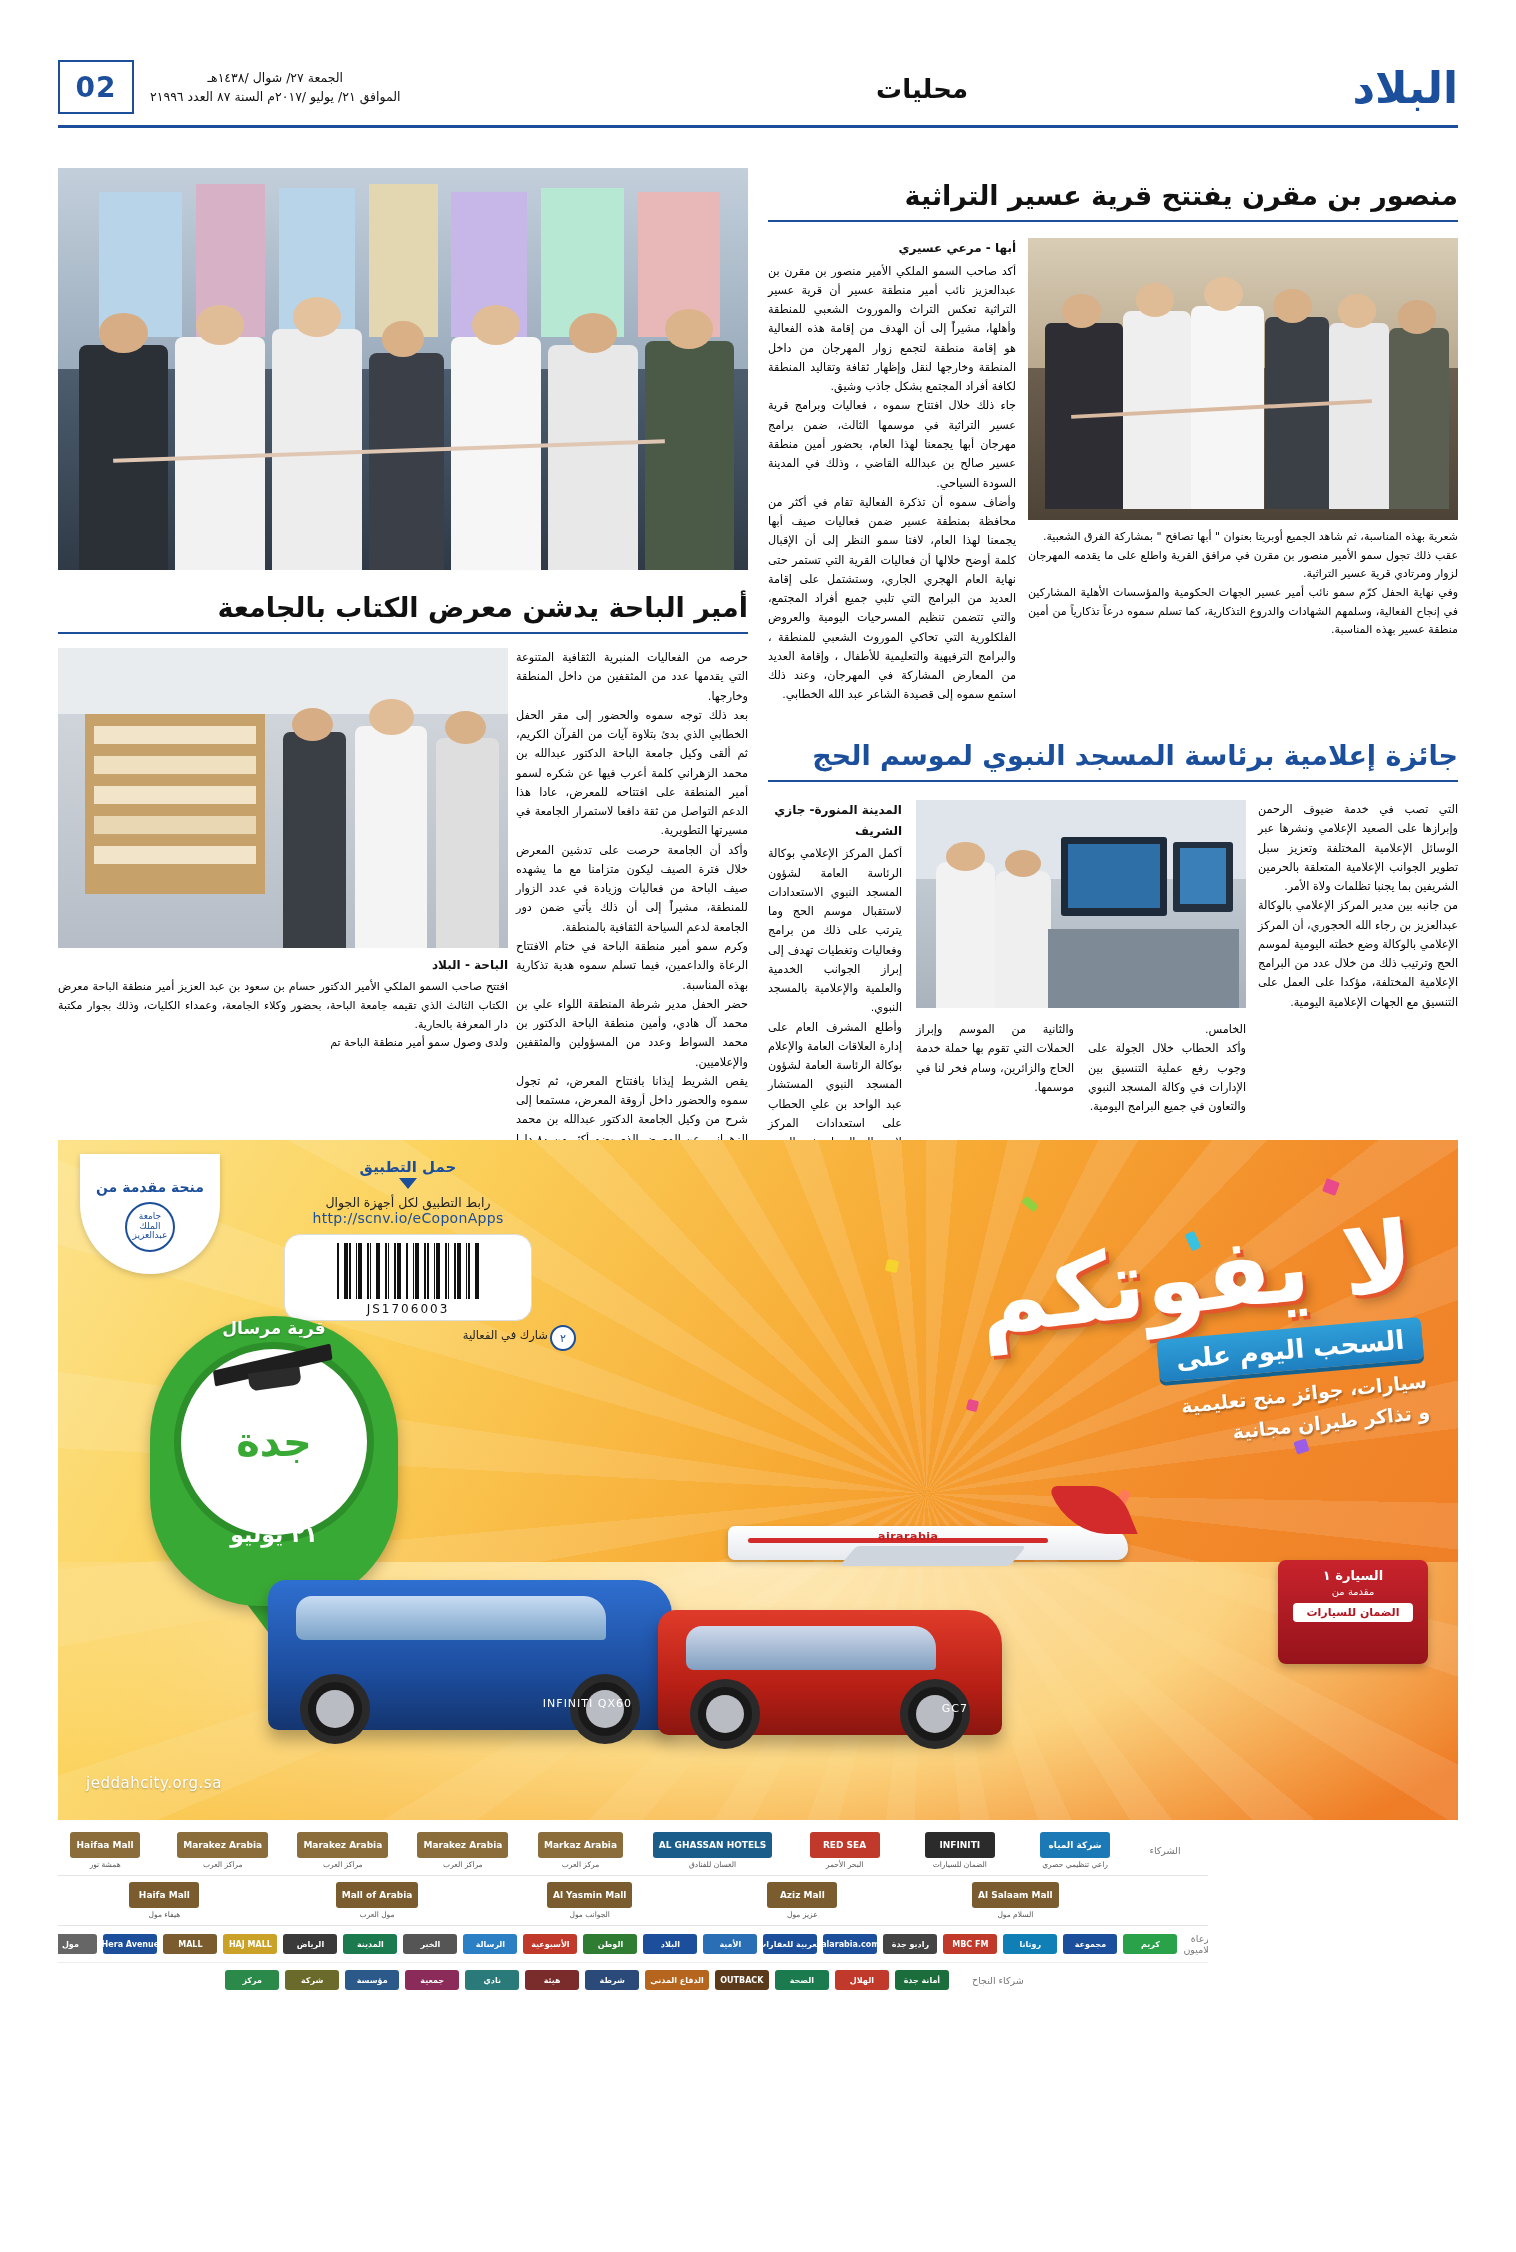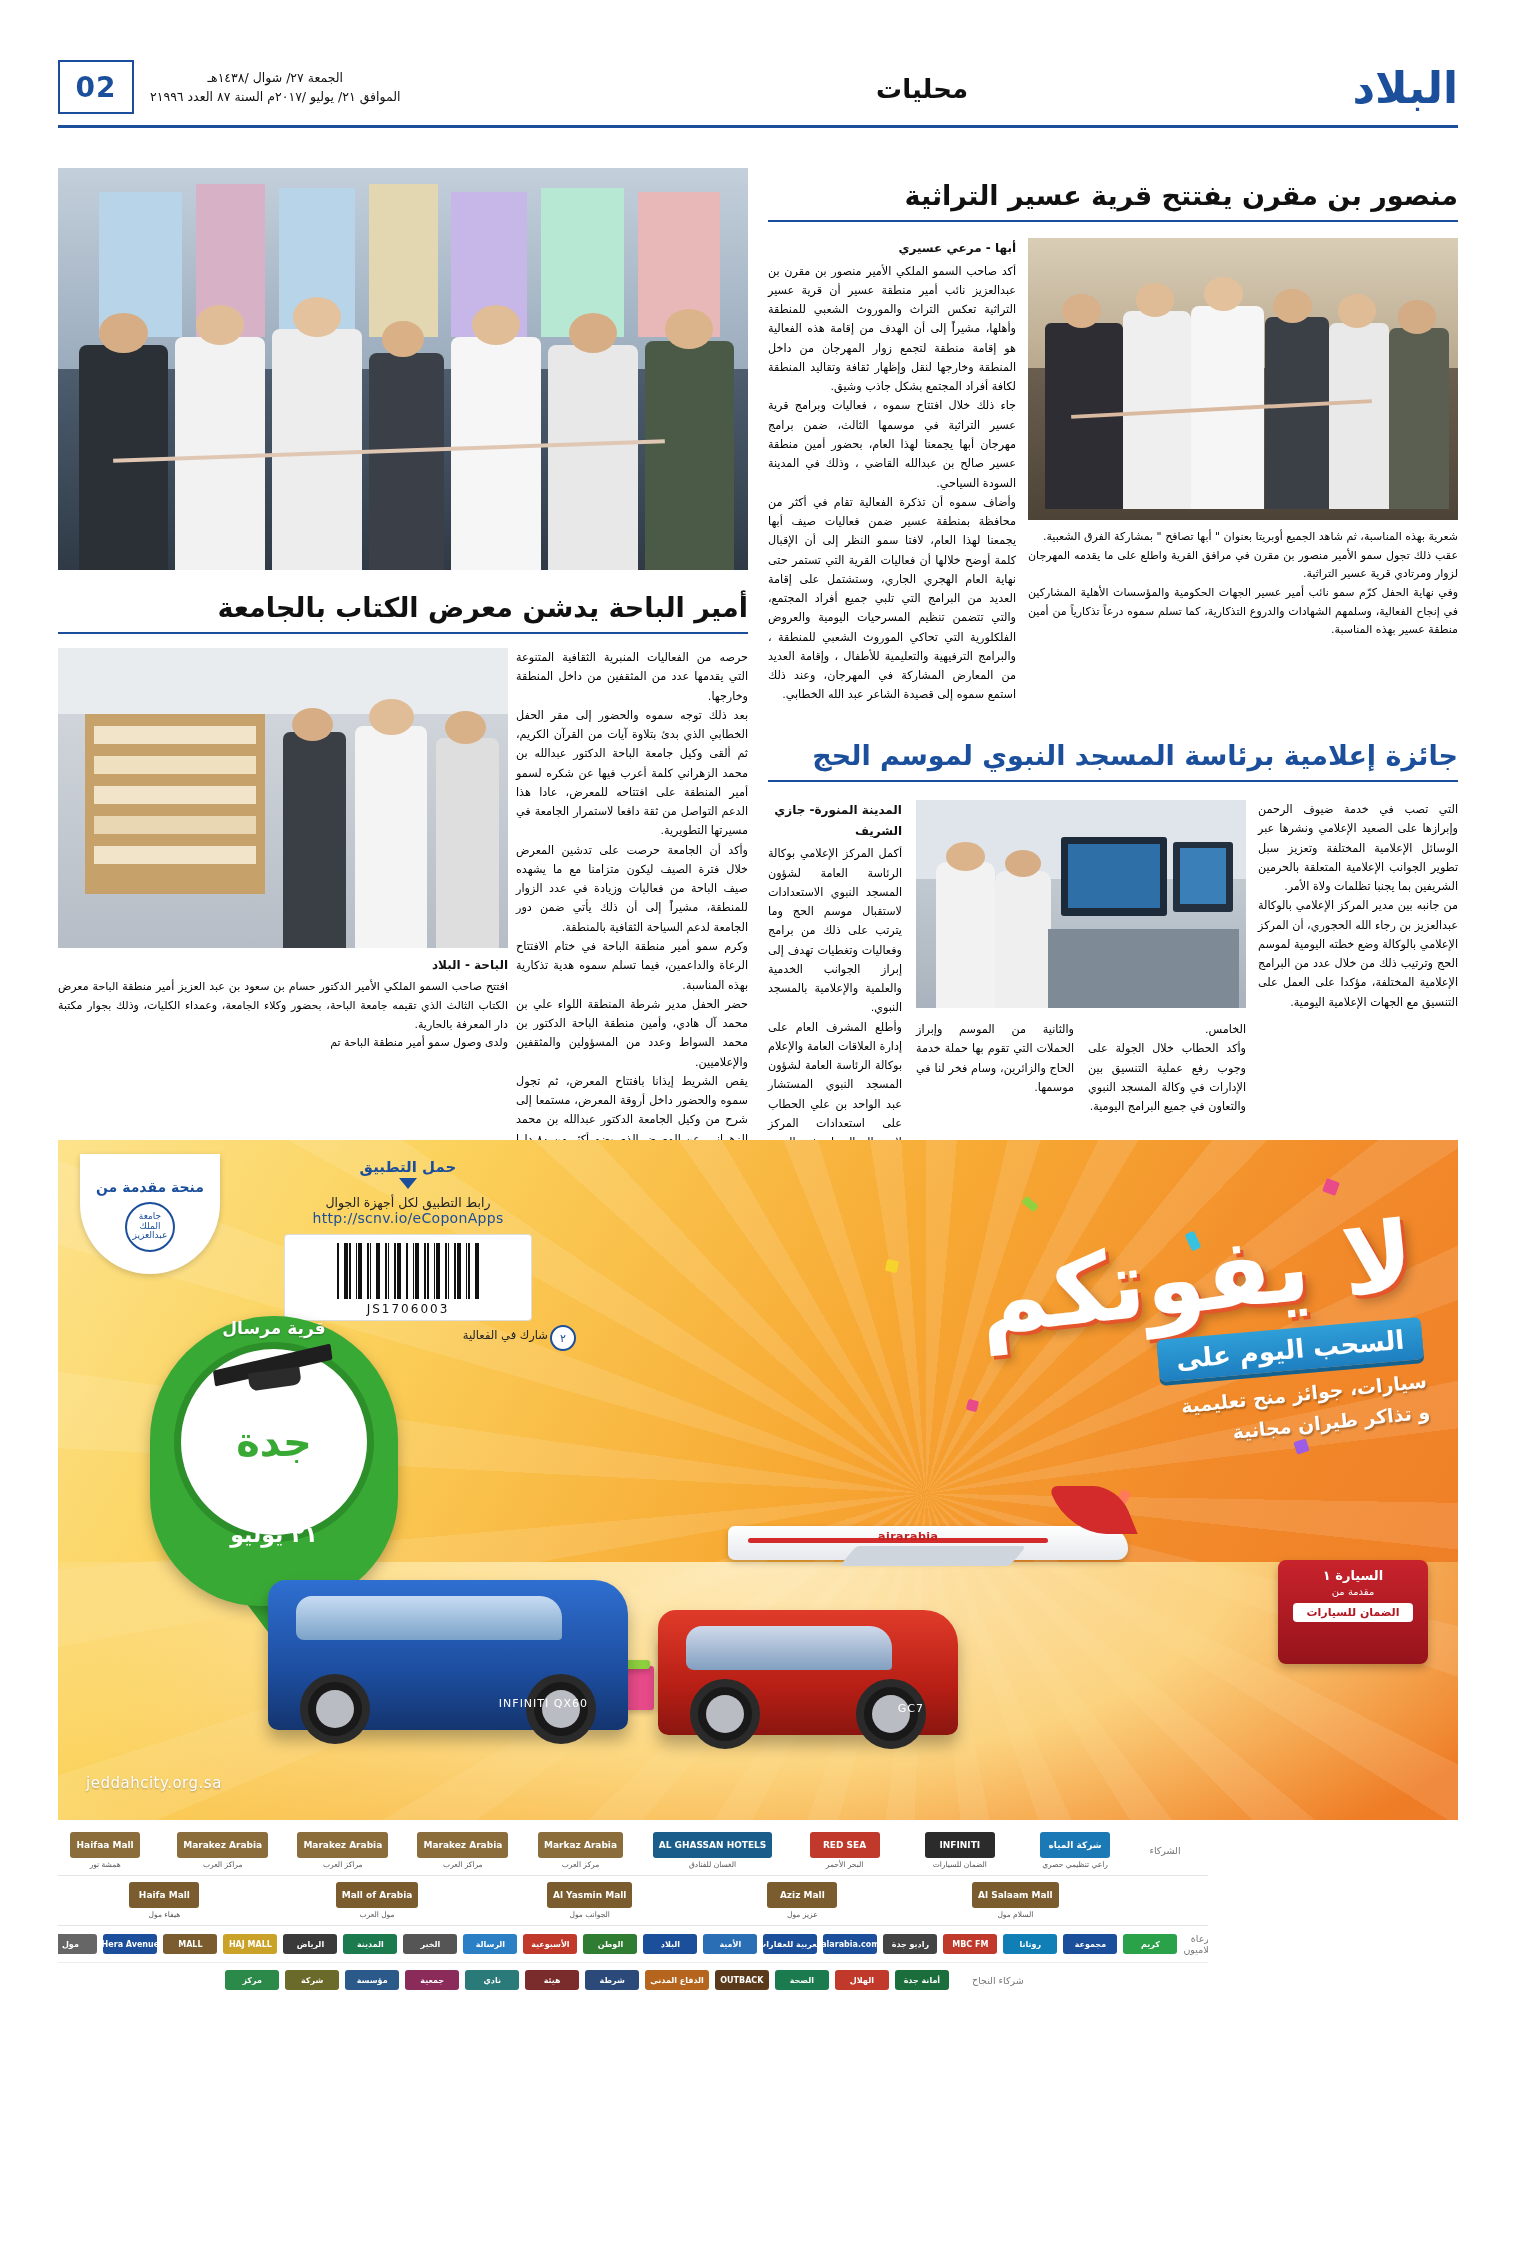--- a/index.html
+++ b/index.html
@@ -208,21 +208,21 @@
     color: #1b4e9b; font-size: 15px; font-weight: bold; margin-bottom: 2px;
   }
   .ad-app .tri {
     width: 0; height: 0; border-left: 9px solid transparent; border-right: 9px solid transparent;
     border-top: 11px solid #1b4e9b; margin: 2px auto 6px;
   }
   .ad-app .lnk1 { font-size: 12.5px; color: #222; direction: rtl; }
   .ad-app .lnk2 { font-size: 14px; color: #1b4e9b; letter-spacing: .3px; direction: ltr; }
   .ad-barcode {
     margin: 8px auto 0;
-    background: #fff; border: 1px solid #ddd; border-radius: 4px;
+    background: #fff; border: 1px solid #ddd; border-radius: 16px;
     width: 220px; padding: 8px 13px 4px;
   }
   .bars { height: 56px; display: flex; gap: 1px; justify-content: center; align-items: stretch; }
   .bars i { display: block; background: #111; width: 2px; }
   .bars i.w { width: 4px; }
   .bars i.n { width: 1px; }
   .bars i.s { background: #fff; width: 3px; }
   .barcode-num { font-size: 12px; letter-spacing: 2px; text-align: center; margin-top: 3px; color:#111;}
   .step-circle {
     position: absolute;
@@ -319,20 +319,21 @@
   }
   .plane-stripe {
     position: absolute; top: 58px; left: 20px; width: 300px; height: 5px; background: #d32b2b; border-radius: 3px;
   }
   .plane-text {
     position: absolute; top: 50px; left: 150px; font-size: 11px; color: #c21f1f; font-weight: bold; letter-spacing:.5px;
   }
   .car {
     position: absolute;
     border-radius: 18px 34px 10px 10px;
+    padding-left: 44px;
   }
   .car-blue {
     left: 210px; top: 440px; width: 360px; height: 150px;
     background: linear-gradient(180deg,#2f6fd0 0%, #1d4ea0 60%, #14356f 100%);
     box-shadow: 0 10px 16px rgba(0,0,0,.28);
   }
   .car-red {
     left: 600px; top: 470px; width: 300px; height: 125px;
     background: linear-gradient(180deg,#e03b2a 0%, #b81f15 60%, #8a1610 100%);
     box-shadow: 0 10px 16px rgba(0,0,0,.28);

